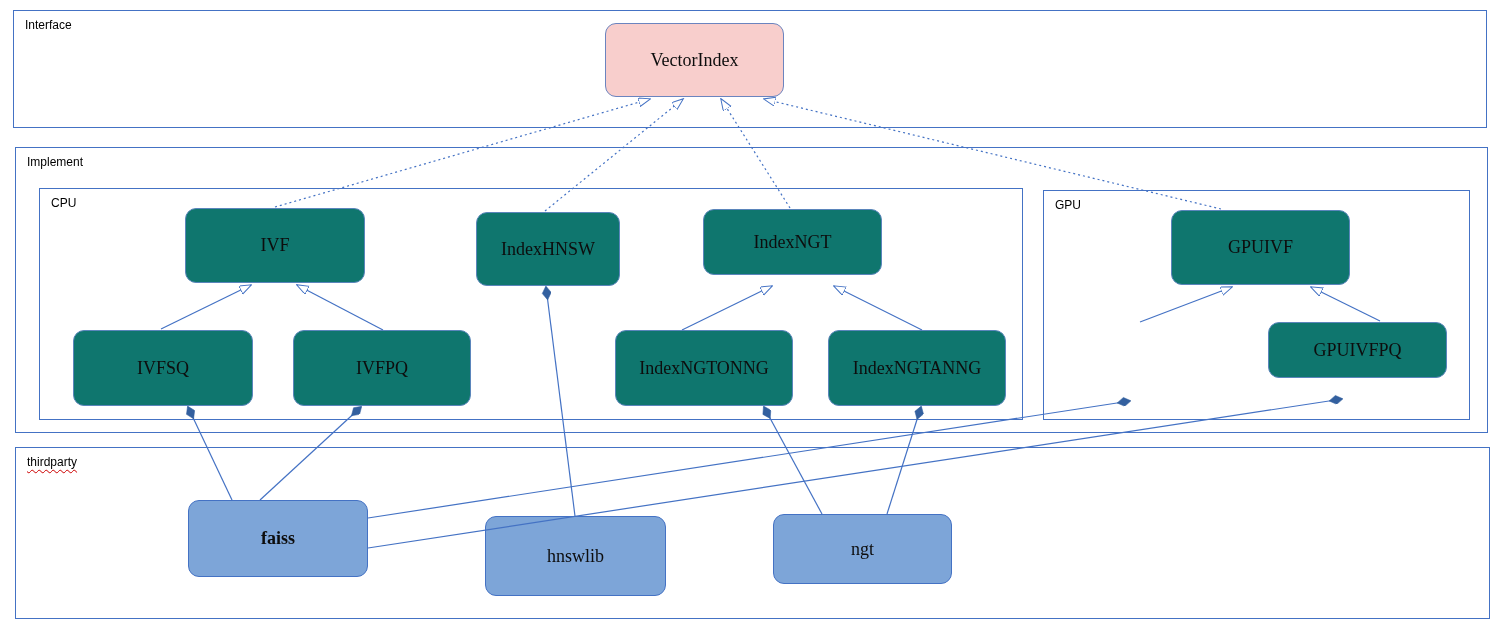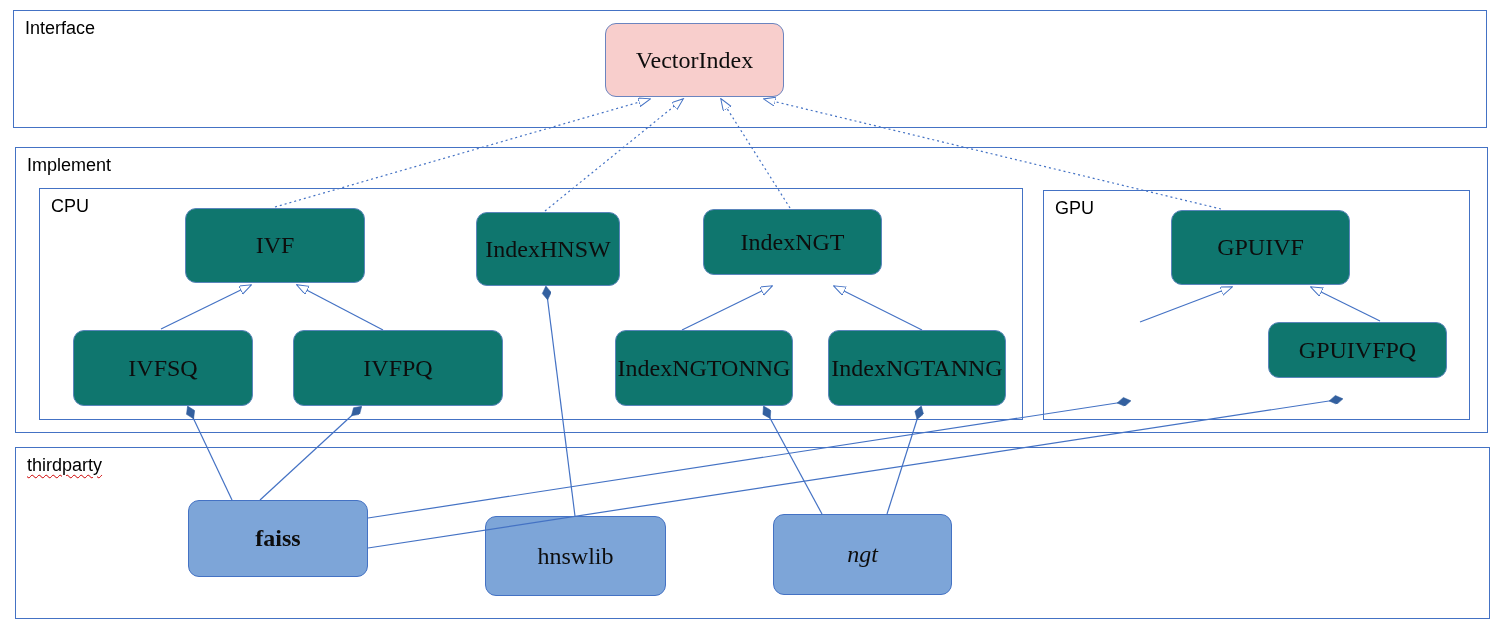--- a/index.html
+++ b/index.html
@@ -2,51 +2,51 @@
 <html><head>
 <meta charset="utf-8">
 <style>
   html,body{margin:0;padding:0;background:#ffffff;}
   #stage{position:relative;width:1503px;height:628px;background:#ffffff;overflow:hidden;
          font-family:"Liberation Sans", sans-serif;}
 
   
   .container{position:absolute;background:#ffffff;border:1.5px solid #4472c4;z-index:1;box-sizing:border-box;}
   .container.inner{border-width:1px;z-index:2;}
-  .container-label{position:absolute;left:11px;top:7px;font-size:18px;color:#000;white-space:nowrap;}
+  .container-label{position:absolute;left:11px;top:7px;font-size:12px;color:#000;white-space:nowrap;}
   #c-interface{left:13px;top:10px;width:1474px;height:118px;}
   #c-implement{left:15px;top:147px;width:1473px;height:286px;}
   #c-cpu{left:39px;top:188px;width:984px;height:232px;}
   #c-gpu{left:1043px;top:190px;width:427px;height:230px;}
   #c-thirdparty{left:15px;top:447px;width:1475px;height:172px;}
   #c-thirdparty .container-label{text-decoration:underline;text-decoration-style:wavy;
         text-decoration-color:#cc0000;text-decoration-thickness:1px;text-underline-offset:3px;}
 
   
   .node{position:absolute;border-radius:11px;display:flex;align-items:center;justify-content:center;
-        font-family:"Liberation Serif","DejaVu Serif",serif;font-size:24px;color:#0d0d0d;
+        font-family:"Liberation Serif","DejaVu Serif",serif;font-size:18px;color:#0d0d0d;
         z-index:3;box-sizing:border-box;text-align:center;}
   .node.pink{background:#f8cecc;border:1px solid #6b84bf;}
   .node.green{background:#0f766e;border:1px solid #5a85bb;}
   .node.blue{background:#7da5d8;border:1px solid #4472c4;}
 
   #n-vectorindex{left:605px;top:23px;width:179px;height:74px;}
   #n-ivf{left:185px;top:208px;width:180px;height:75px;}
   #n-indexhnsw{left:476px;top:212px;width:144px;height:74px;}
   #n-indexngt{left:703px;top:209px;width:179px;height:66px;}
   #n-ivfsq{left:73px;top:330px;width:180px;height:76px;}
-  #n-ivfpq{left:293px;top:330px;width:210px;height:76px;}
+  #n-ivfpq{left:293px;top:330px;width:178px;height:76px;}
   #n-indexngtonng{left:615px;top:330px;width:178px;height:76px;}
   #n-indexngtanng{left:828px;top:330px;width:178px;height:76px;}
   #n-gpuivf{left:1171px;top:210px;width:179px;height:75px;}
   #n-gpuivfsq{left:1065px;top:323px;width:178px;height:77px;}
   #n-gpuivfpq{left:1268px;top:322px;width:179px;height:56px;}
   #n-faiss{left:188px;top:500px;width:180px;height:77px;font-weight:bold;}
   #n-hnswlib{left:485px;top:516px;width:181px;height:80px;}
-  #n-ngt{left:773px;top:514px;width:179px;height:81px;font-style:italic;}
+  #n-ngt{left:773px;top:514px;width:179px;height:70px;}
 
   
   #edges{position:absolute;left:0;top:0;z-index:5;pointer-events:none;}
   .edge{stroke:#4472c4;stroke-width:1.2;fill:none;}
   .edge.dashed{stroke-dasharray:2 3;}
 </style>
 </head>
 <body>
 
 <div id="stage">

